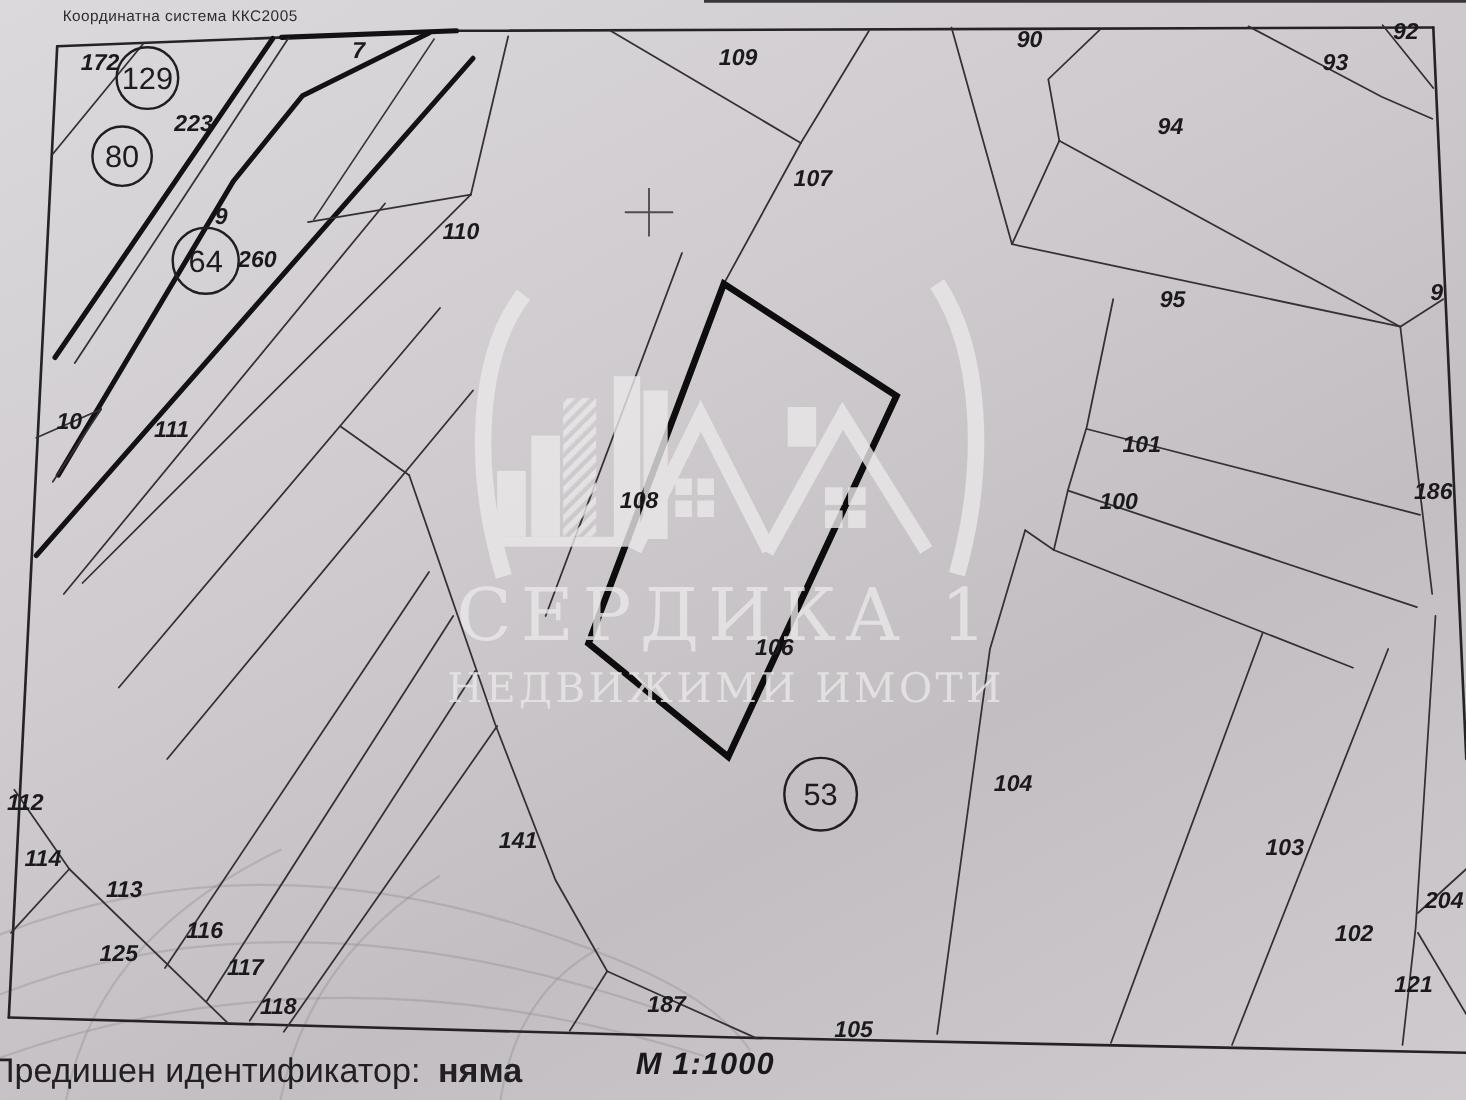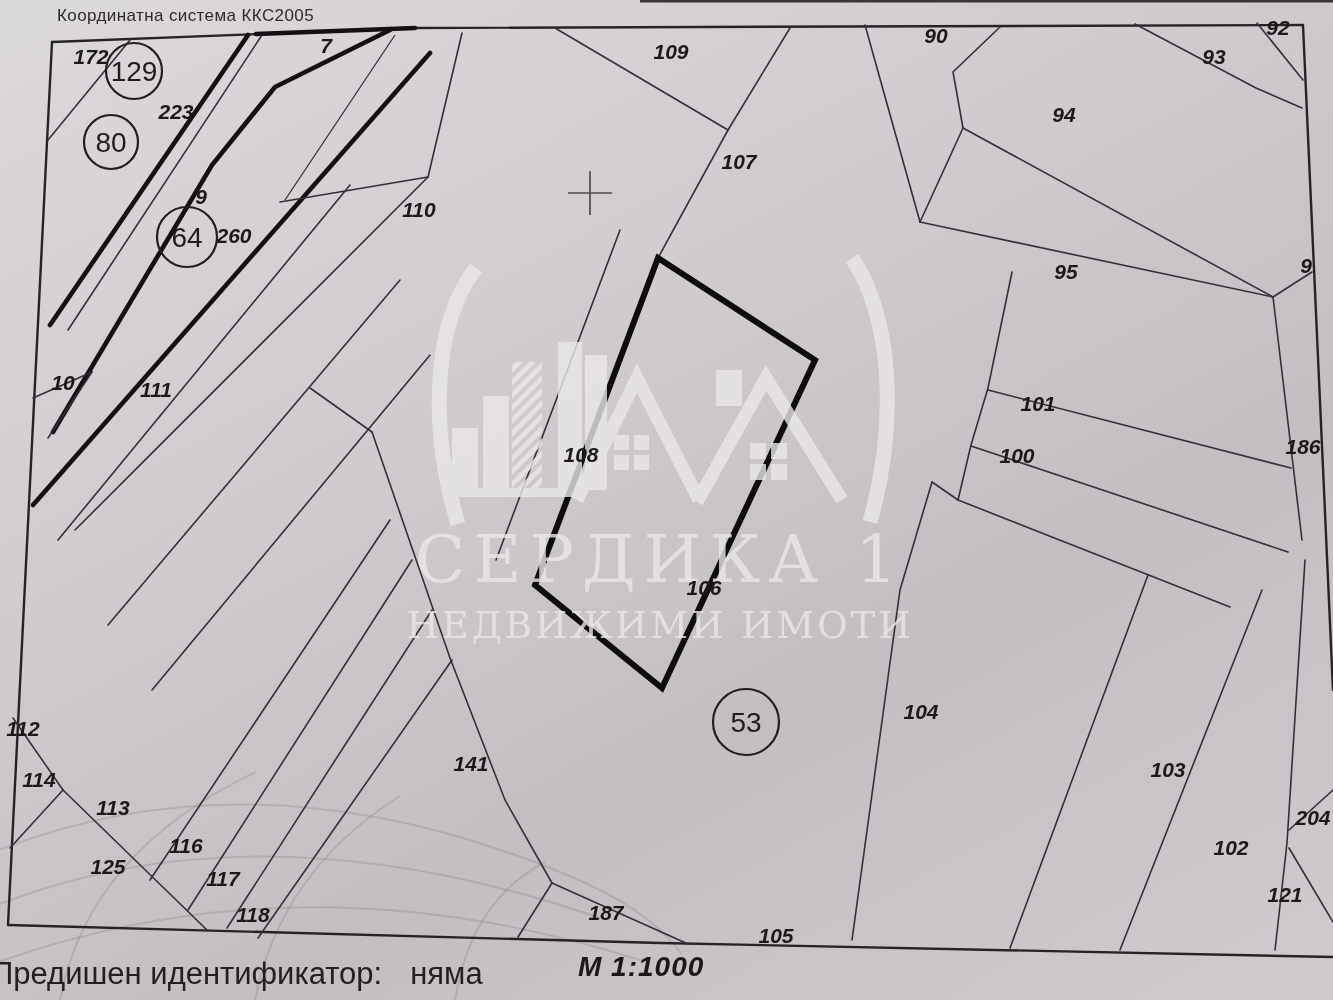--- a/index.html
+++ b/index.html
@@ -7,31 +7,31 @@
     --ink:#262326; --line:#343035; --bold_line:#0d0d0d;
     --watermark:#eae8e9; --label:#1c191c; --globe:#8a868a; --text:#2e2b2e;
   }
   html,body{margin:0;padding:0;background:#888;}
   .page{
     position:relative;width:1333px;height:1000px;overflow:hidden;
     background:linear-gradient(152deg,var(--paper_light) 0%,var(--paper_mid) 38%,var(--paper_dark) 66%,var(--paper_mid) 100%);
     font-family:"Liberation Sans",sans-serif;
   }
   .hdr{
-    position:absolute;left:57px;top:6px;font-size:17px;letter-spacing:.4px;
+    position:absolute;left:57px;top:6px;font-size:14px;letter-spacing:.4px;
     color:var(--text);white-space:nowrap;
   }
   .scale{
     position:absolute;left:578px;top:951px;font-size:28px;font-weight:700;
     letter-spacing:1px;color:#1b181b;white-space:nowrap;font-style:italic;
   }
   .footer{
     position:absolute;left:-9px;top:956px;font-size:31px;color:#232023;white-space:nowrap;
   }
-  .footer .val{font-weight:400;margin-left:28px;}
+  .footer .val{font-weight:700;margin-left:16px;}
   svg{position:absolute;left:0;top:0;}
   .t{stroke:var(--line);stroke-width:1.6;fill:none;stroke-linecap:round;}
   .t13{stroke:var(--line);stroke-width:1.3;fill:none;}
   .b2{stroke:var(--ink);stroke-width:2.4;fill:none;stroke-linecap:round;}
   .thick{stroke:#141114;stroke-width:4.6;fill:none;stroke-linecap:round;}
   .subject{stroke:var(--bold_line);stroke-width:6;fill:none;stroke-linejoin:miter;}
   .plabel{fill:var(--label);font-family:"Liberation Sans",sans-serif;font-size:21px;
     font-weight:700;font-style:italic;text-anchor:middle;}
   .clabel{fill:#1f1c1f;font-family:"Liberation Sans",sans-serif;font-size:28px;
     font-weight:400;text-anchor:middle;}

